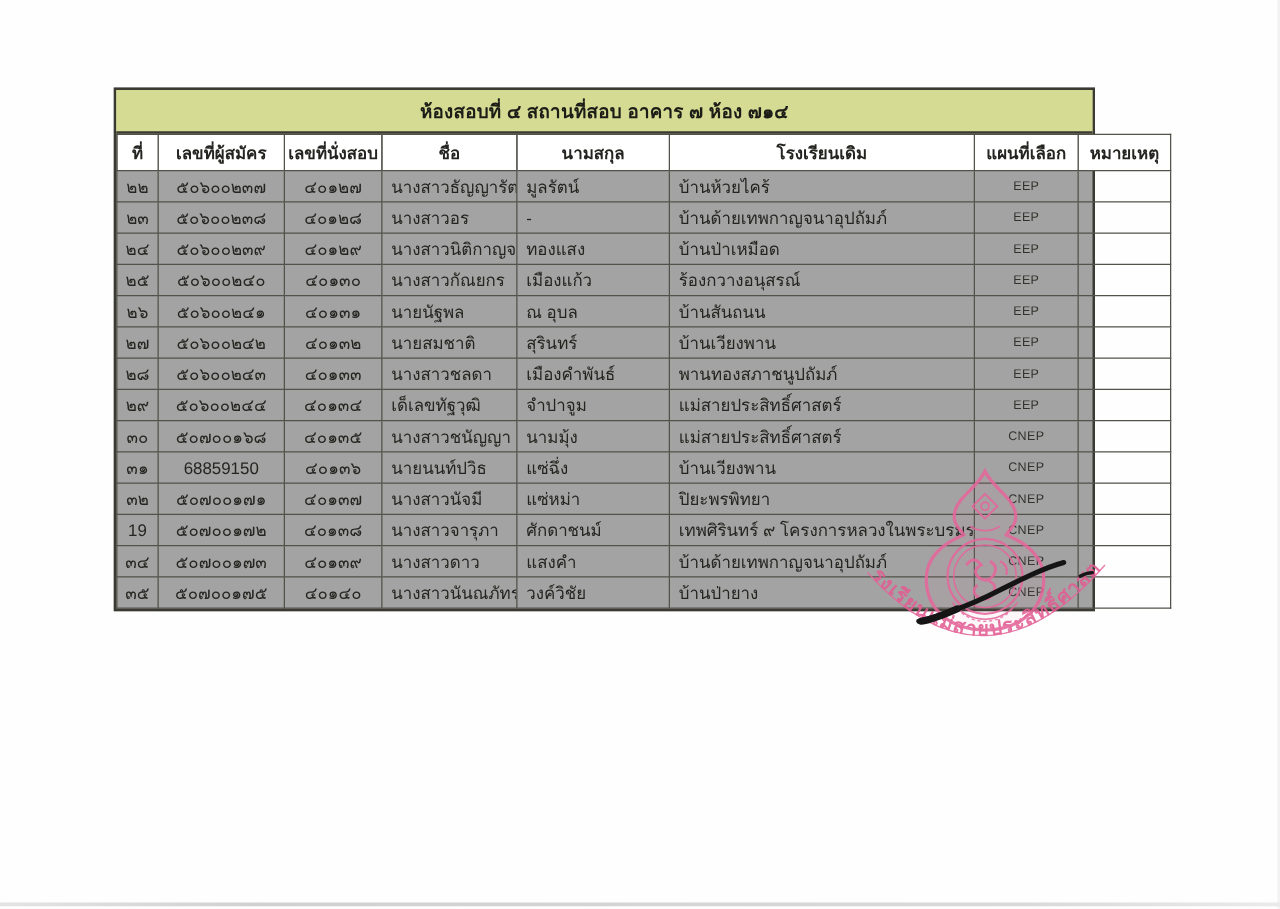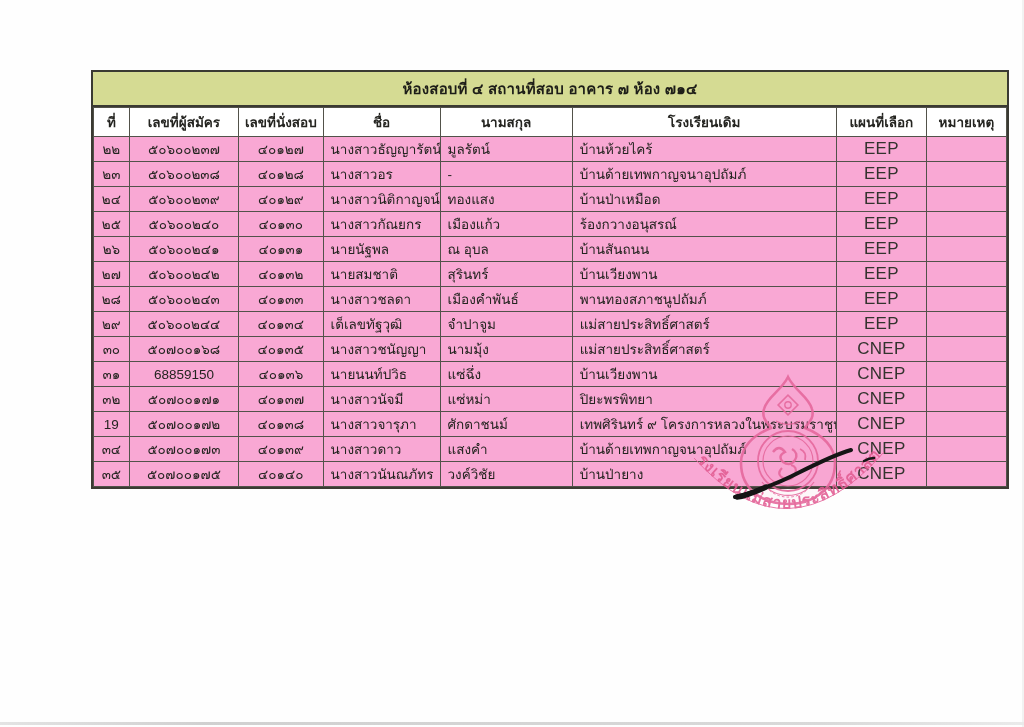--- a/index.html
+++ b/index.html
@@ -10,24 +10,24 @@
     position:relative;
     overflow:hidden;
     color:#222;
   }
   .page{position:absolute;inset:0;background:#fefefe;}
   
   .scan-edge-bottom{position:absolute;left:0;right:0;bottom:2px;height:3px;background:linear-gradient(to right,#d8d8d8,#bdbdbd 20%,#c9c9c9 80%,#e2e2e2);opacity:.7;}
   .scan-edge-right{position:absolute;top:0;bottom:0;right:0;width:2px;background:#e9e9e9;opacity:.6;}
 
   .table-outer{
-    position:absolute;left:91px;top:70px;width:918px;
+    position:absolute;left:91px;top:70px;width:785px;
     border:2px solid var(--border-dark,#3a3a32);
     box-sizing:border-box;
-    background:#f9a8d4;
+    background:#a3a3a3;
   }
   .title-bar{
     height:33px;
     background:var(--band,#d5db93);
     border-bottom:2px solid var(--border-dark,#3a3a32);
     display:flex;align-items:center;justify-content:center;
     font-weight:bold;font-size:15px;color:#1d1d18;
     letter-spacing:.2px;
   }
   table{border-collapse:collapse;table-layout:fixed;width:100%;}
@@ -35,21 +35,21 @@
     border:1px solid var(--border,#52524a);
     font-size:13.5px;
     overflow:hidden;white-space:nowrap;
     box-sizing:border-box;
     color:#242420;
   }
   thead th{height:29px;font-weight:bold;text-align:center;font-size:13.5px;background:#fff;}
   tbody td{height:24.2px;}
   td.c{text-align:center;}
   td.l{text-align:left;padding-left:7px;}
-  td.plan{text-align:center;font-size:17px;letter-spacing:.3px;color:#33332e;}
+  td.plan{text-align:center;font-size:10px;letter-spacing:.3px;color:#33332e;}
   
   .overlay{position:absolute;left:0;top:0;width:1024px;height:727px;pointer-events:none;}
 </style>
 </head>
 <body>
 
 <div class="page">
 
   <div class="table-outer">
     <div class="title-bar">ห้องสอบที่ ๔ สถานที่สอบ อาคาร ๗ ห้อง ๗๑๔</div>

